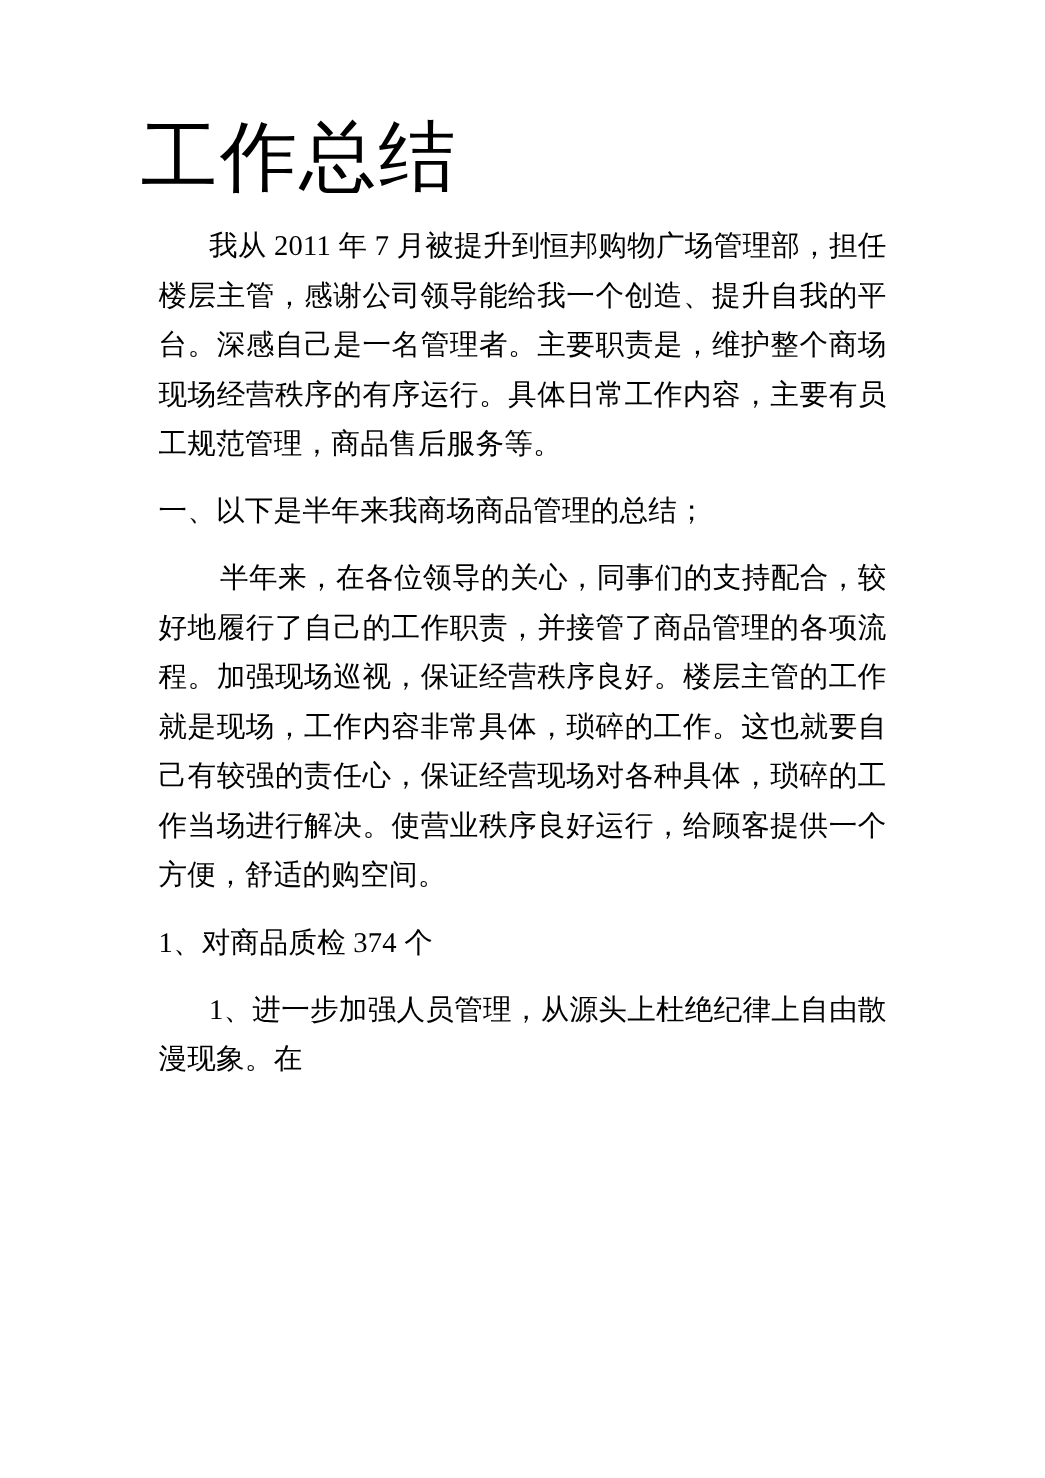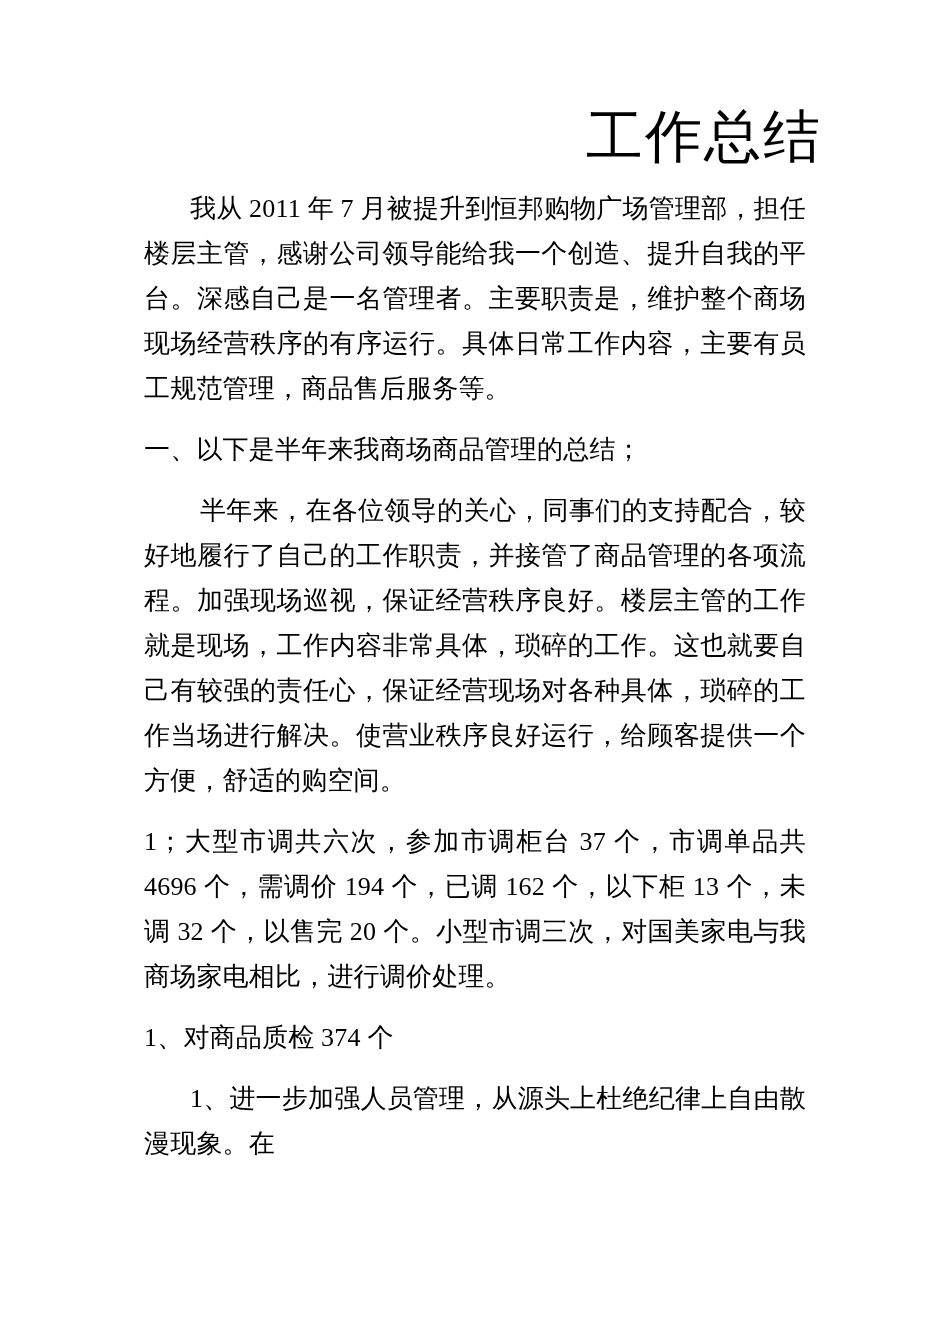--- a/index.html
+++ b/index.html
@@ -17,23 +17,23 @@
   .page {
     position: relative;
     width: 950px;
     height: 1344px;
     box-sizing: border-box;
     padding: 104px 128px 0 128px;
     background: #ffffff;
   }
   .doc-title {
     font-family: "Liberation Serif", "DejaVu Serif", serif;
-    font-size: 57px;
+    font-size: 70px;
     line-height: 1.15;
-    text-align: right;
+    text-align: left;
     letter-spacing: 2px;
     margin: 0 0 8px 0;
     font-weight: 400;
   }
   .body-text {
     font-size: 26px;
     line-height: 45px;
     text-align: justify;
     text-justify: inter-ideograph;
     margin: 16px;
@@ -55,21 +55,20 @@
 <div class="page">
 
   <h1 class="doc-title">工作总结</h1>
 
   <p class="body-text p-indent-1">我从 2011 年 7 月被提升到恒邦购物广场管理部，担任楼层主管，感谢公司领导能给我一个创造、提升自我的平台。深感自己是一名管理者。主要职责是，维护整个商场现场经营秩序的有序运行。具体日常工作内容，主要有员工规范管理，商品售后服务等。</p>
 
   <p class="body-text p-noindent">一、以下是半年来我商场商品管理的总结；</p>
 
   <p class="body-text p-indent-2">半年来，在各位领导的关心，同事们的支持配合，较好地履行了自己的工作职责，并接管了商品管理的各项流程。加强现场巡视，保证经营秩序良好。楼层主管的工作就是现场，工作内容非常具体，琐碎的工作。这也就要自己有较强的责任心，保证经营现场对各种具体，琐碎的工作当场进行解决。使营业秩序良好运行，给顾客提供一个方便，舒适的购空间。</p>
 
-  <p class="body-text p-noindent">1；大型市调共六次，参加市调柜台 37 个，市调单品共 4696 个，需调价 194 个，已调 162 个，以下柜 13 个，未调 32 个，以售完 20 个。小型市调三次，对国美家电与我商场家电相比，进行调价处理。</p>
 
 
   <p class="body-text p-noindent">1、对商品质检 374 个</p>
 
 
 
   <p class="body-text p-indent-1">1、进一步加强人员管理，从源头上杜绝纪律上自由散漫现象。在</p>
 
 </div>
 

